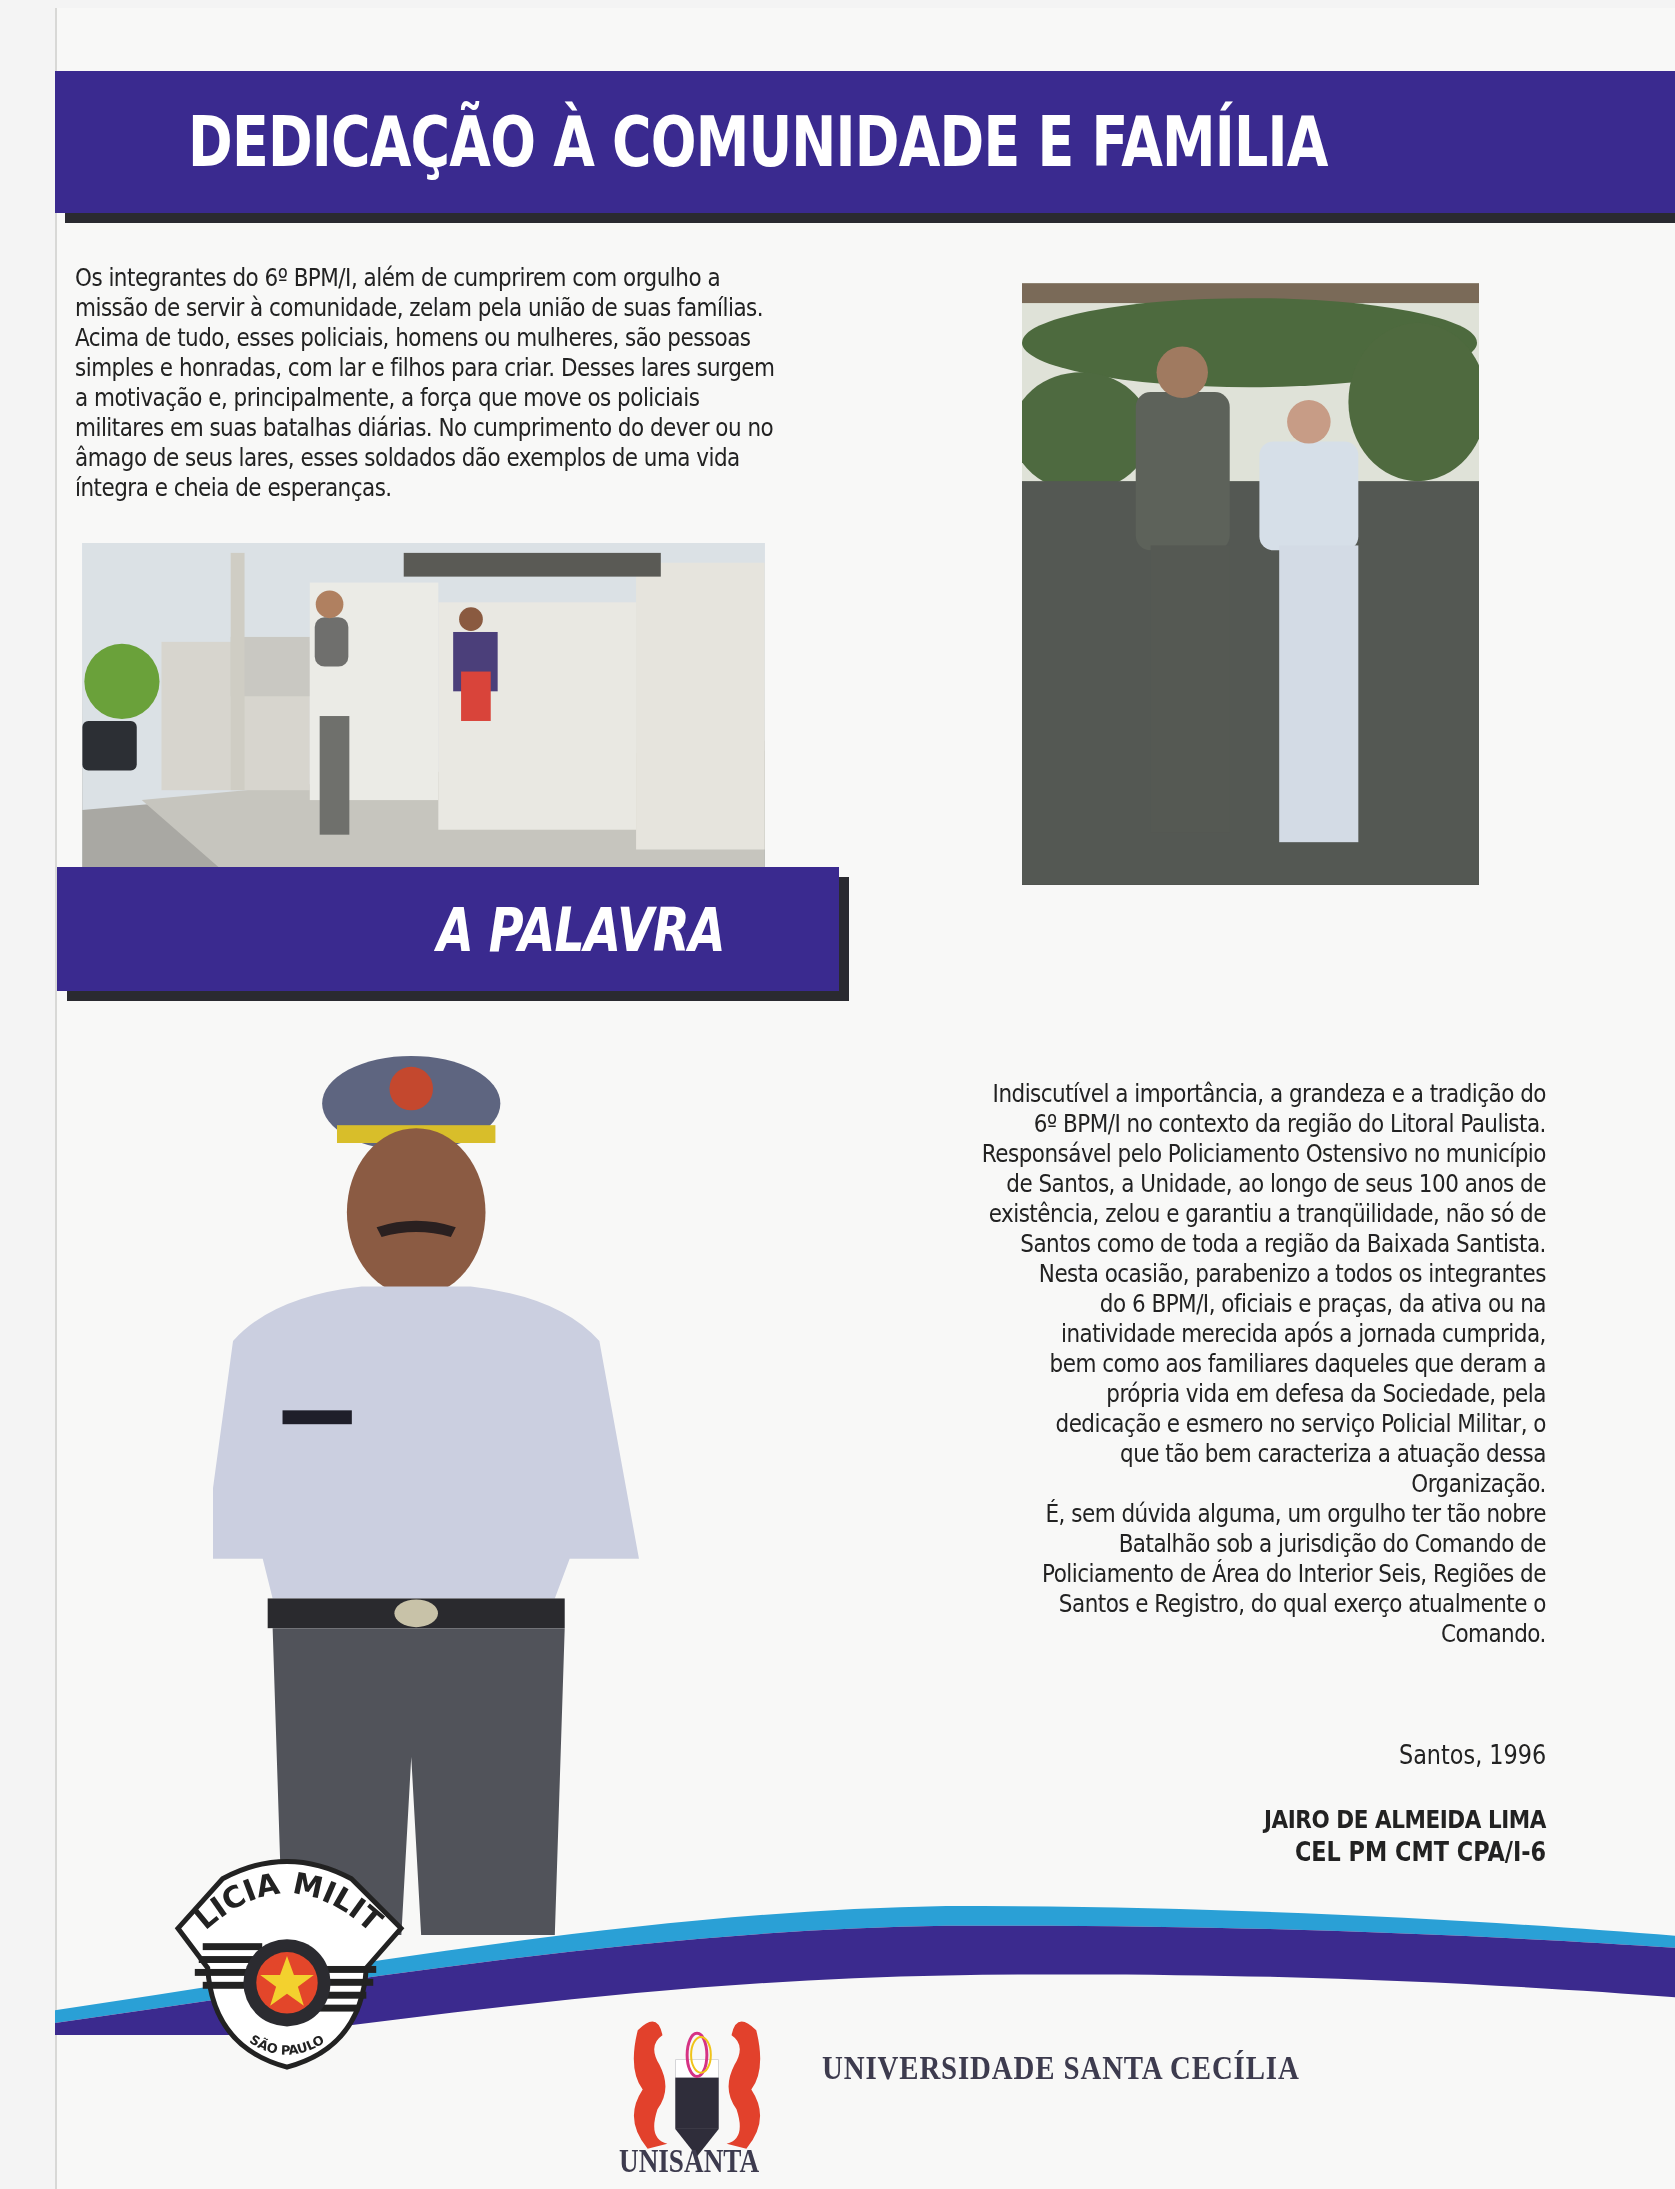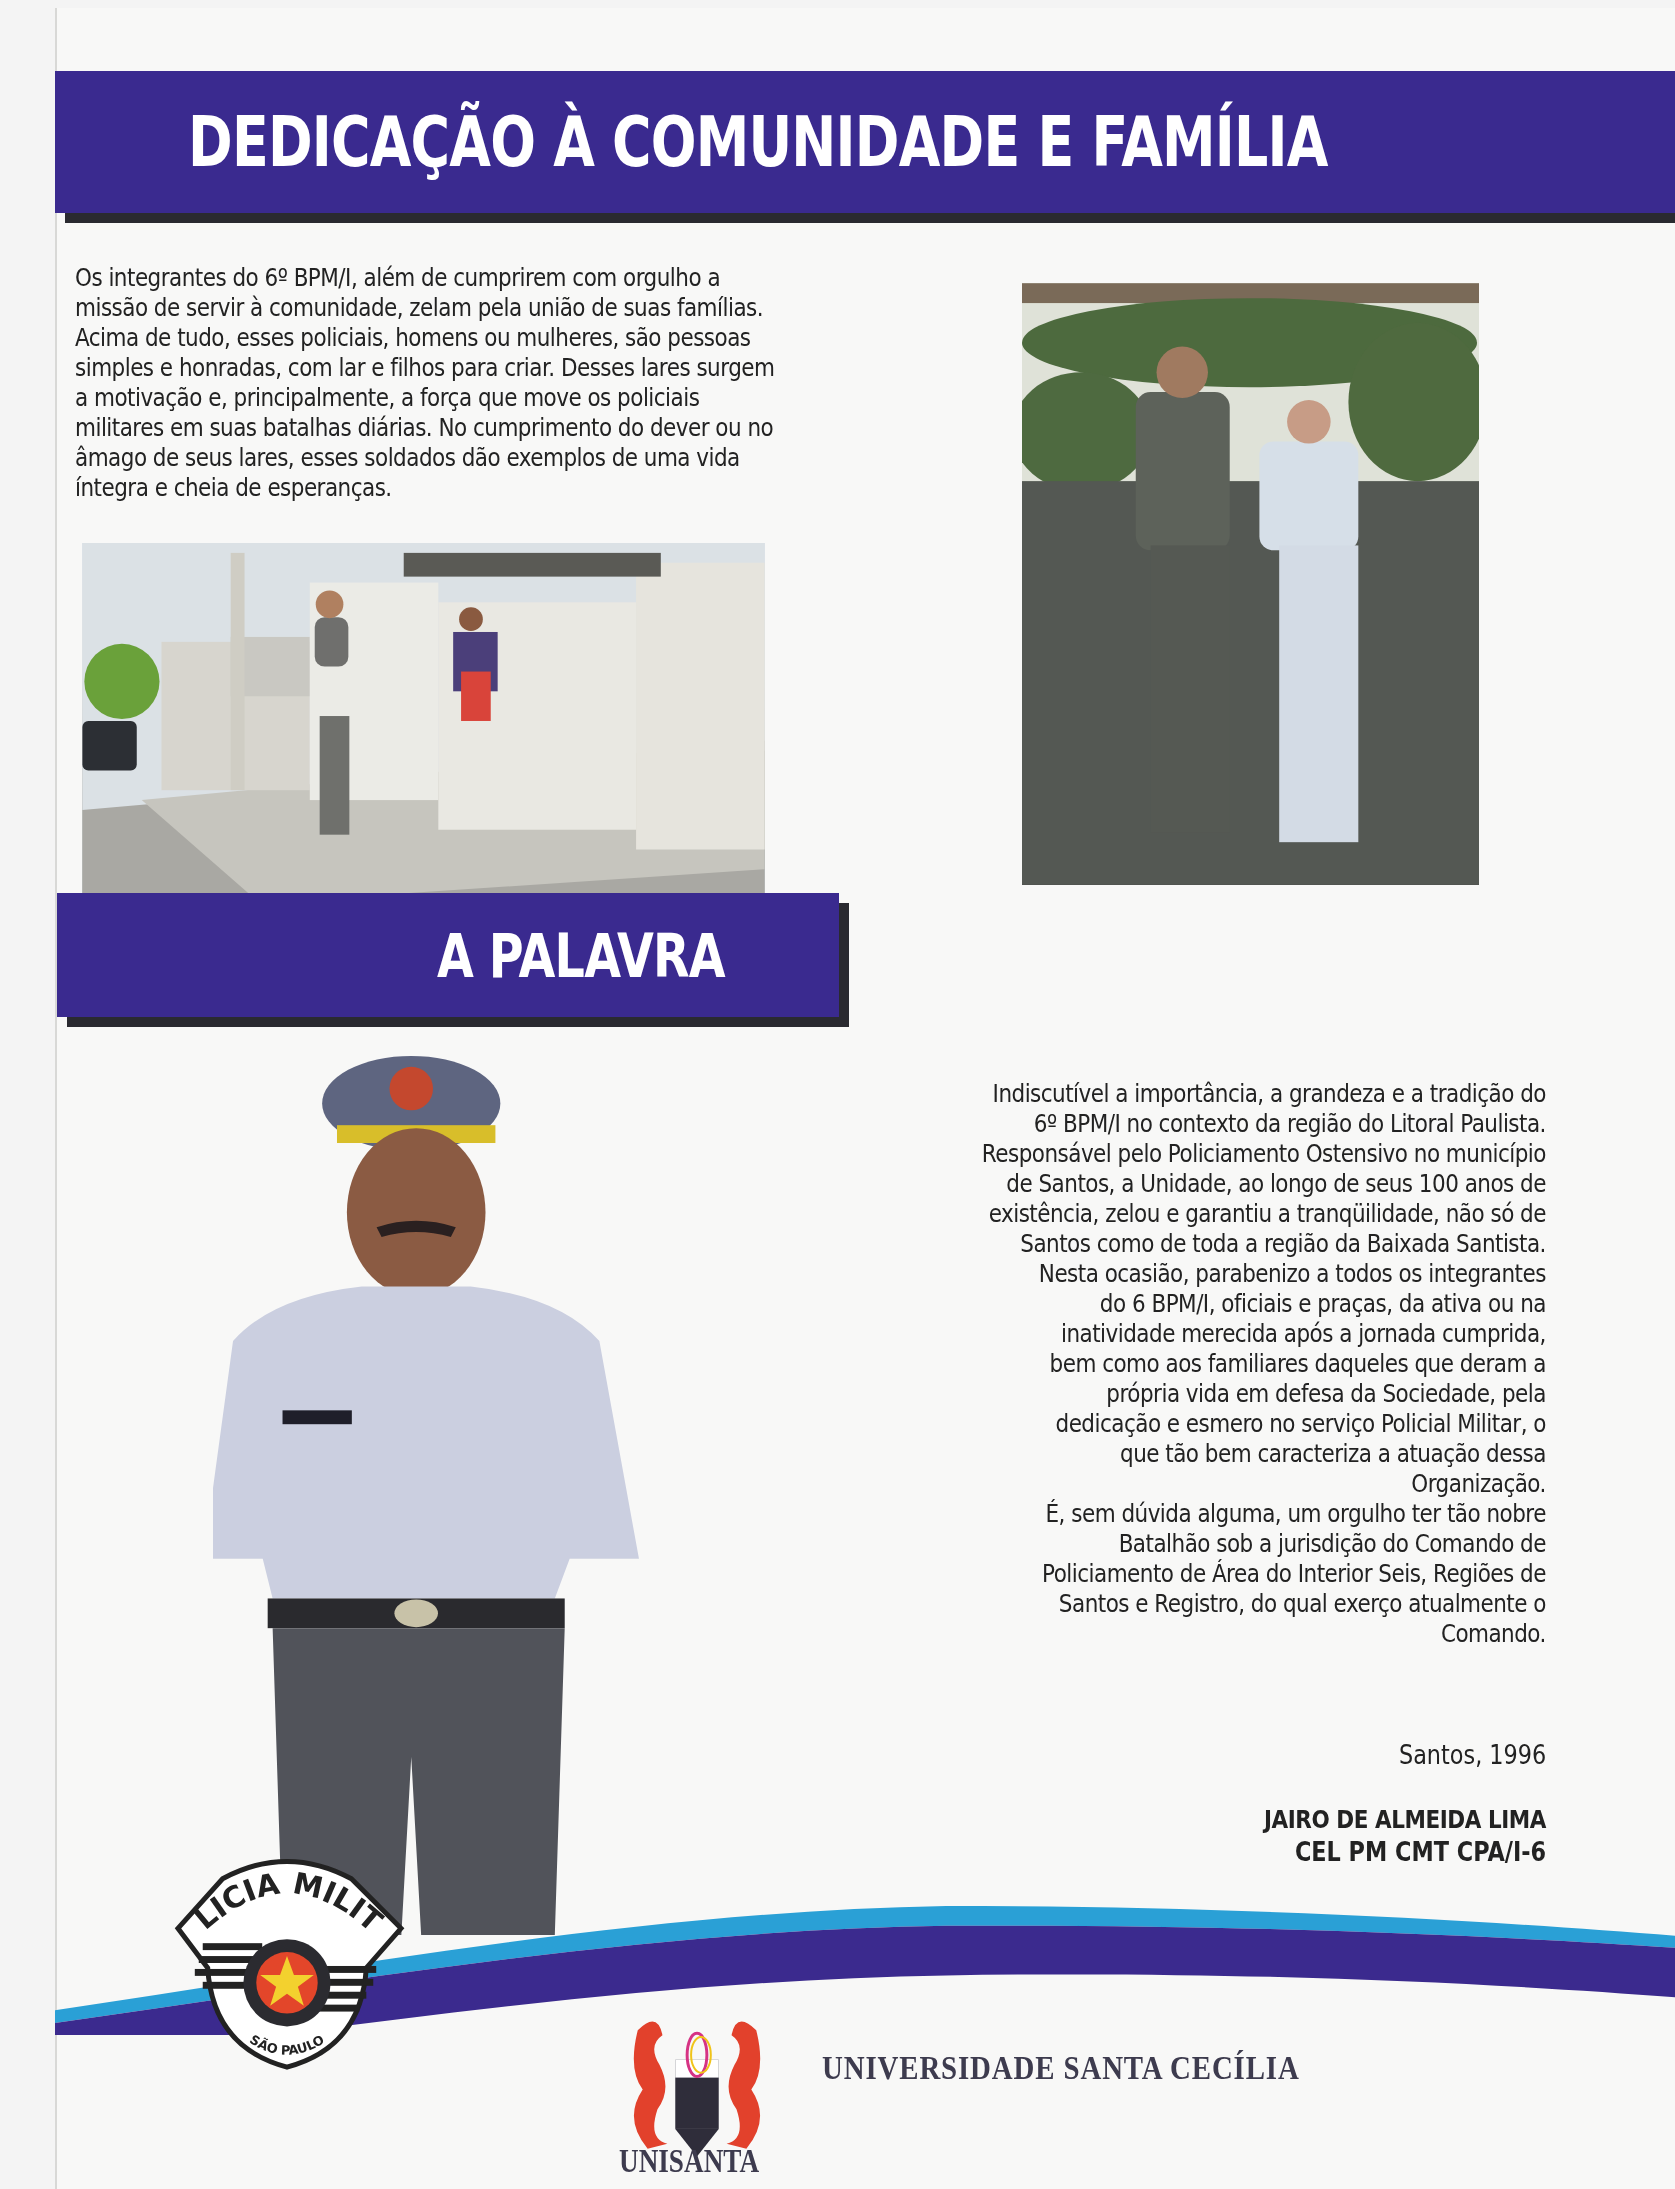--- a/index.html
+++ b/index.html
@@ -2,21 +2,21 @@
 <html><head>
 <meta charset="utf-8">
 <style>
   html,body{margin:0;padding:0;}
   body{width:1675px;height:2190px;background:#f4f4f4;position:relative;overflow:hidden;font-family:"DejaVu Sans Condensed","DejaVu Sans",sans-serif;}
   .page{position:absolute;left:55px;top:8px;width:1620px;height:2182px;background:#f8f8f7;border-left:2px solid #d8d8d6;}
   .banner{position:absolute;background:#3a2a8f;color:#fff;font-weight:bold;box-shadow:10px 10px 0 #2a2a30;display:flex;align-items:center;}
   .banner span{font-family:"DejaVu Sans",sans-serif;font-weight:bold;letter-spacing:-1px;transform:scaleX(0.78);transform-origin:left center;white-space:nowrap;}
   #banner1{left:0;top:71px;width:1628px;height:142px;}
   #banner1 span{position:absolute;left:133px;font-size:69px;}
-  #banner2{left:0;top:893px;width:782px;height:124px;}
+  #banner2{left:0;top:867px;width:782px;height:124px;font-style:italic;}
   #banner2 span{position:absolute;left:380px;font-size:61px;}
   .para{position:absolute;color:#222;font-size:25px;line-height:30px;font-family:"DejaVu Sans",sans-serif;}
   .para .ln{display:block;white-space:nowrap;letter-spacing:-0.6px;}
   #intro{left:75px;top:263px;width:693px;transform:scaleX(0.86);transform-origin:left top;}
   #palavra{right:129px;top:1079px;text-align:right;transform:scaleX(0.86);transform-origin:right top;}
   #palavra .ln{font-size:25px;line-height:30px;}
   .photo{position:absolute;overflow:hidden;}
   #photo-street{left:82px;top:543px;width:683px;height:352px;
     background:linear-gradient(180deg,#dfe5ea 0%,#e2e4e3 35%,#c8c8c4 62%,#9c9c98 100%);}
   #photo-ceremony{left:1022px;top:283px;width:457px;height:602px;

